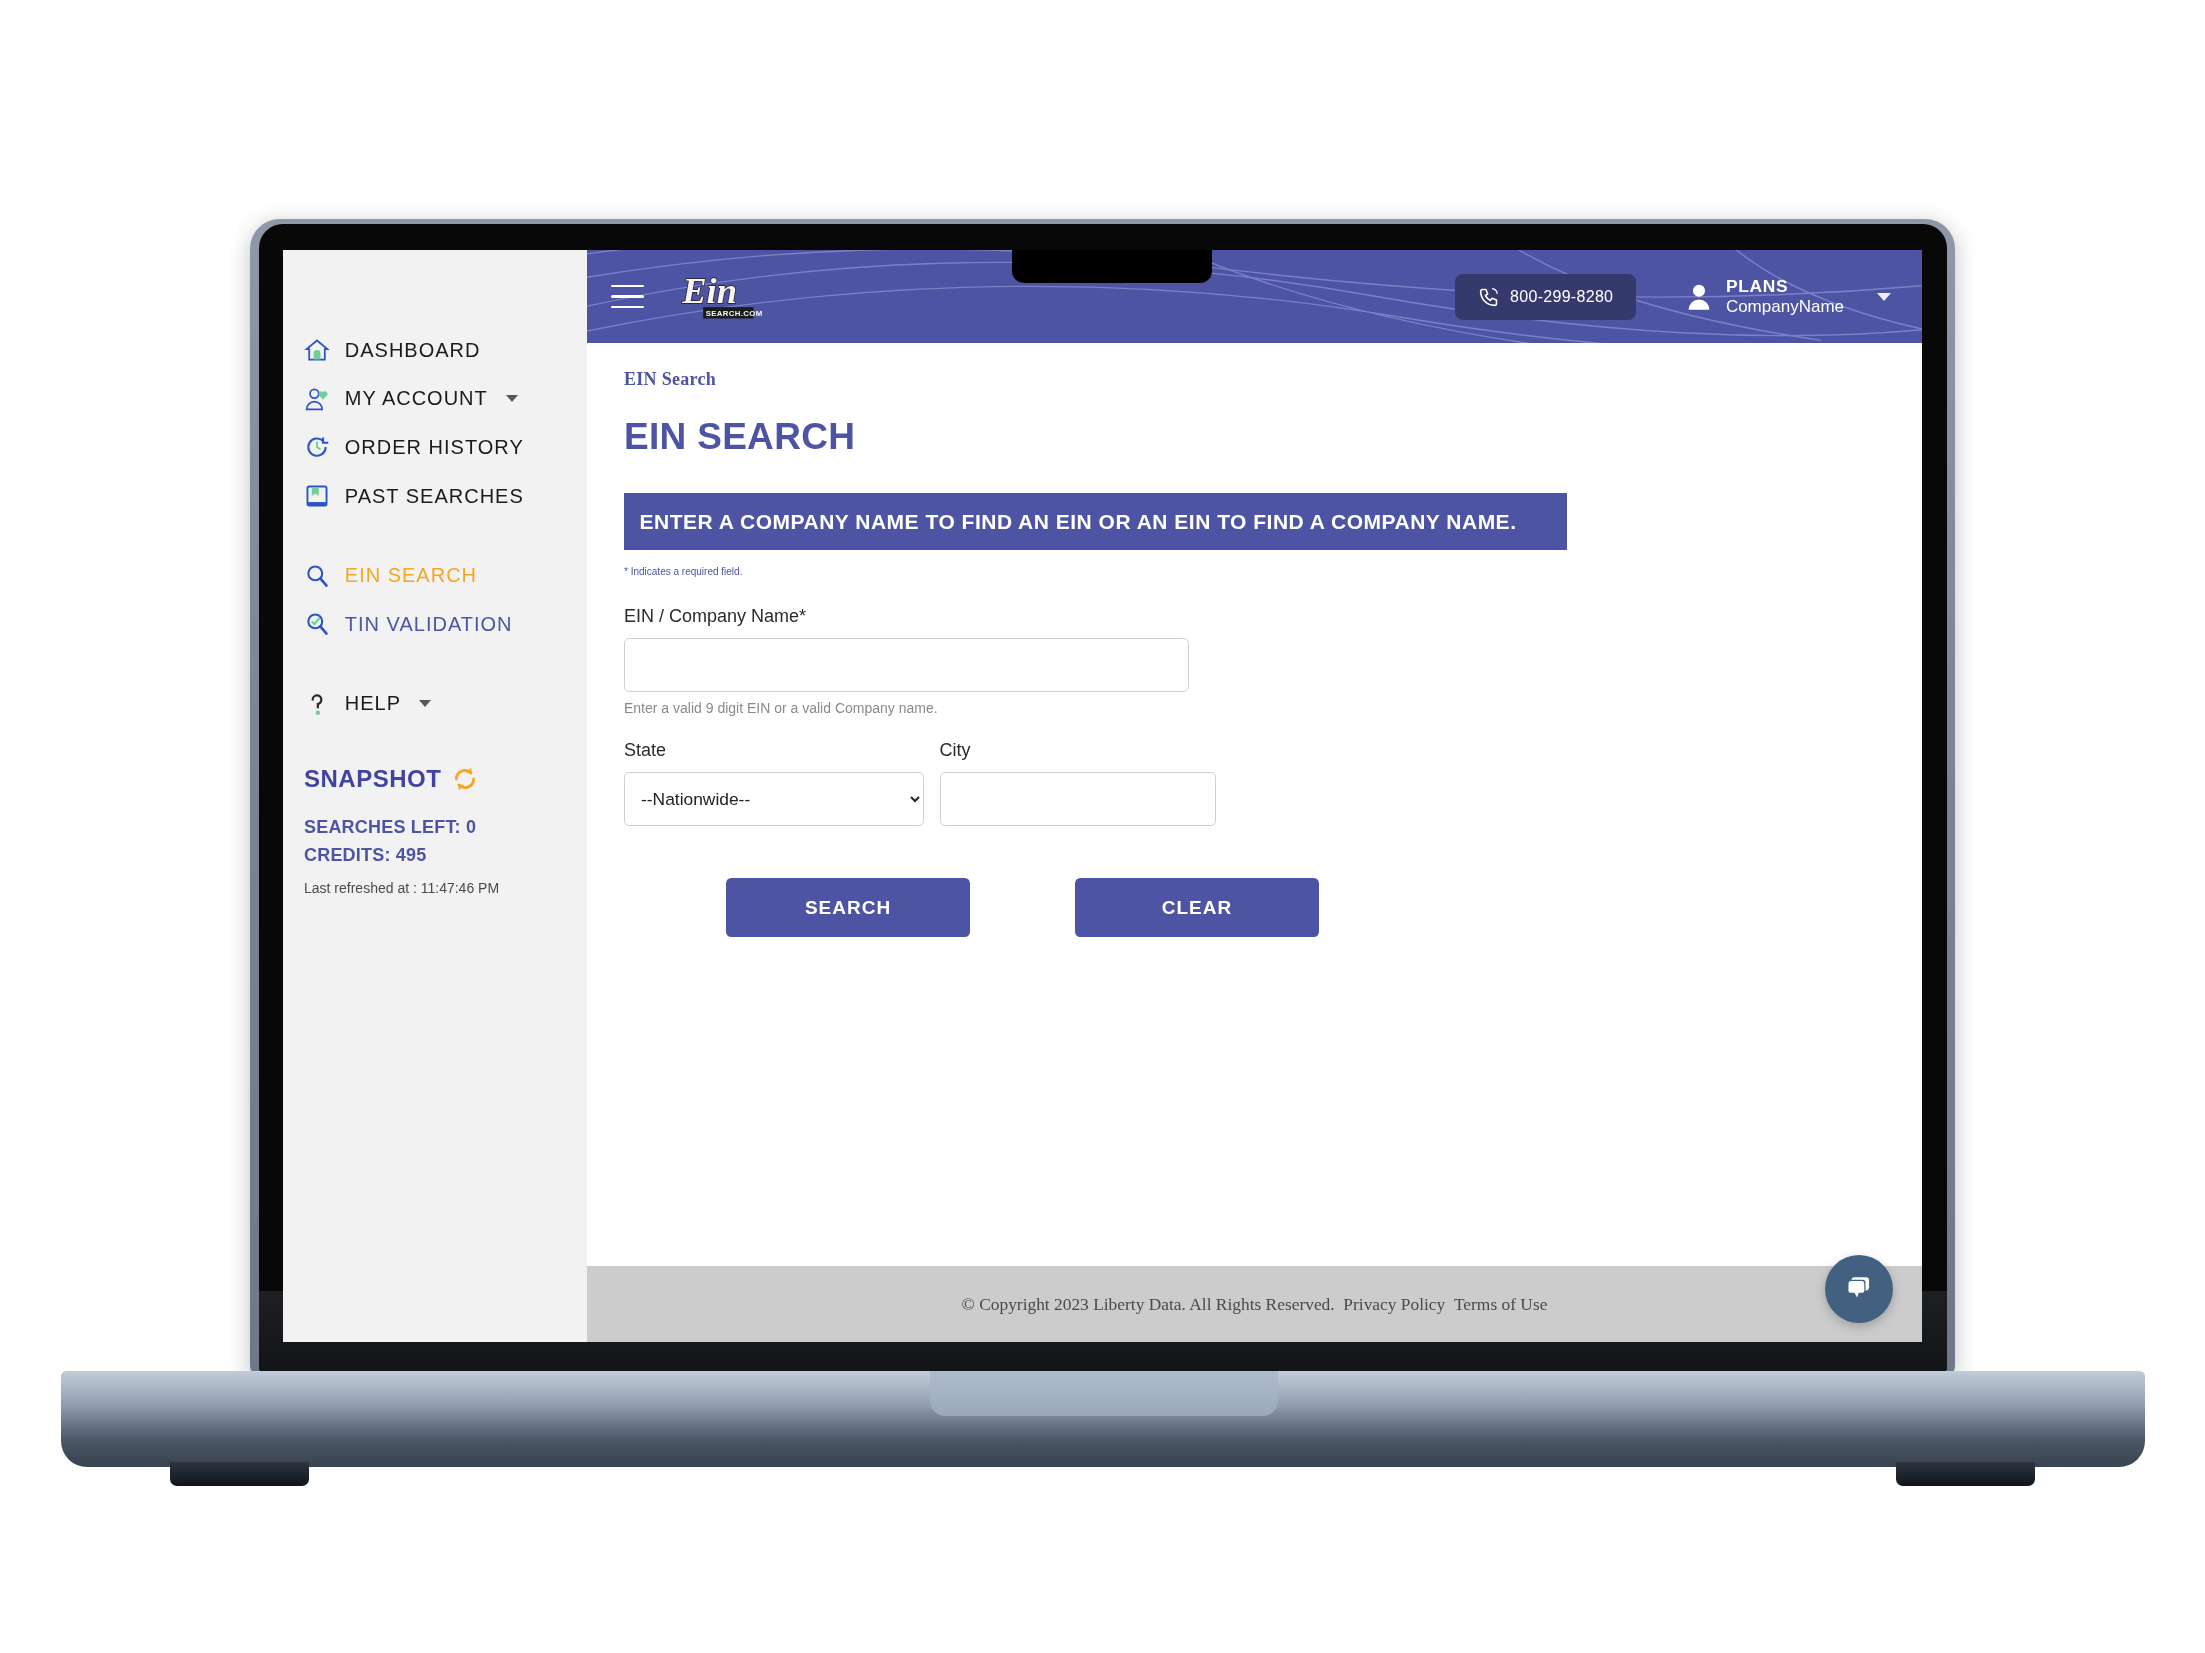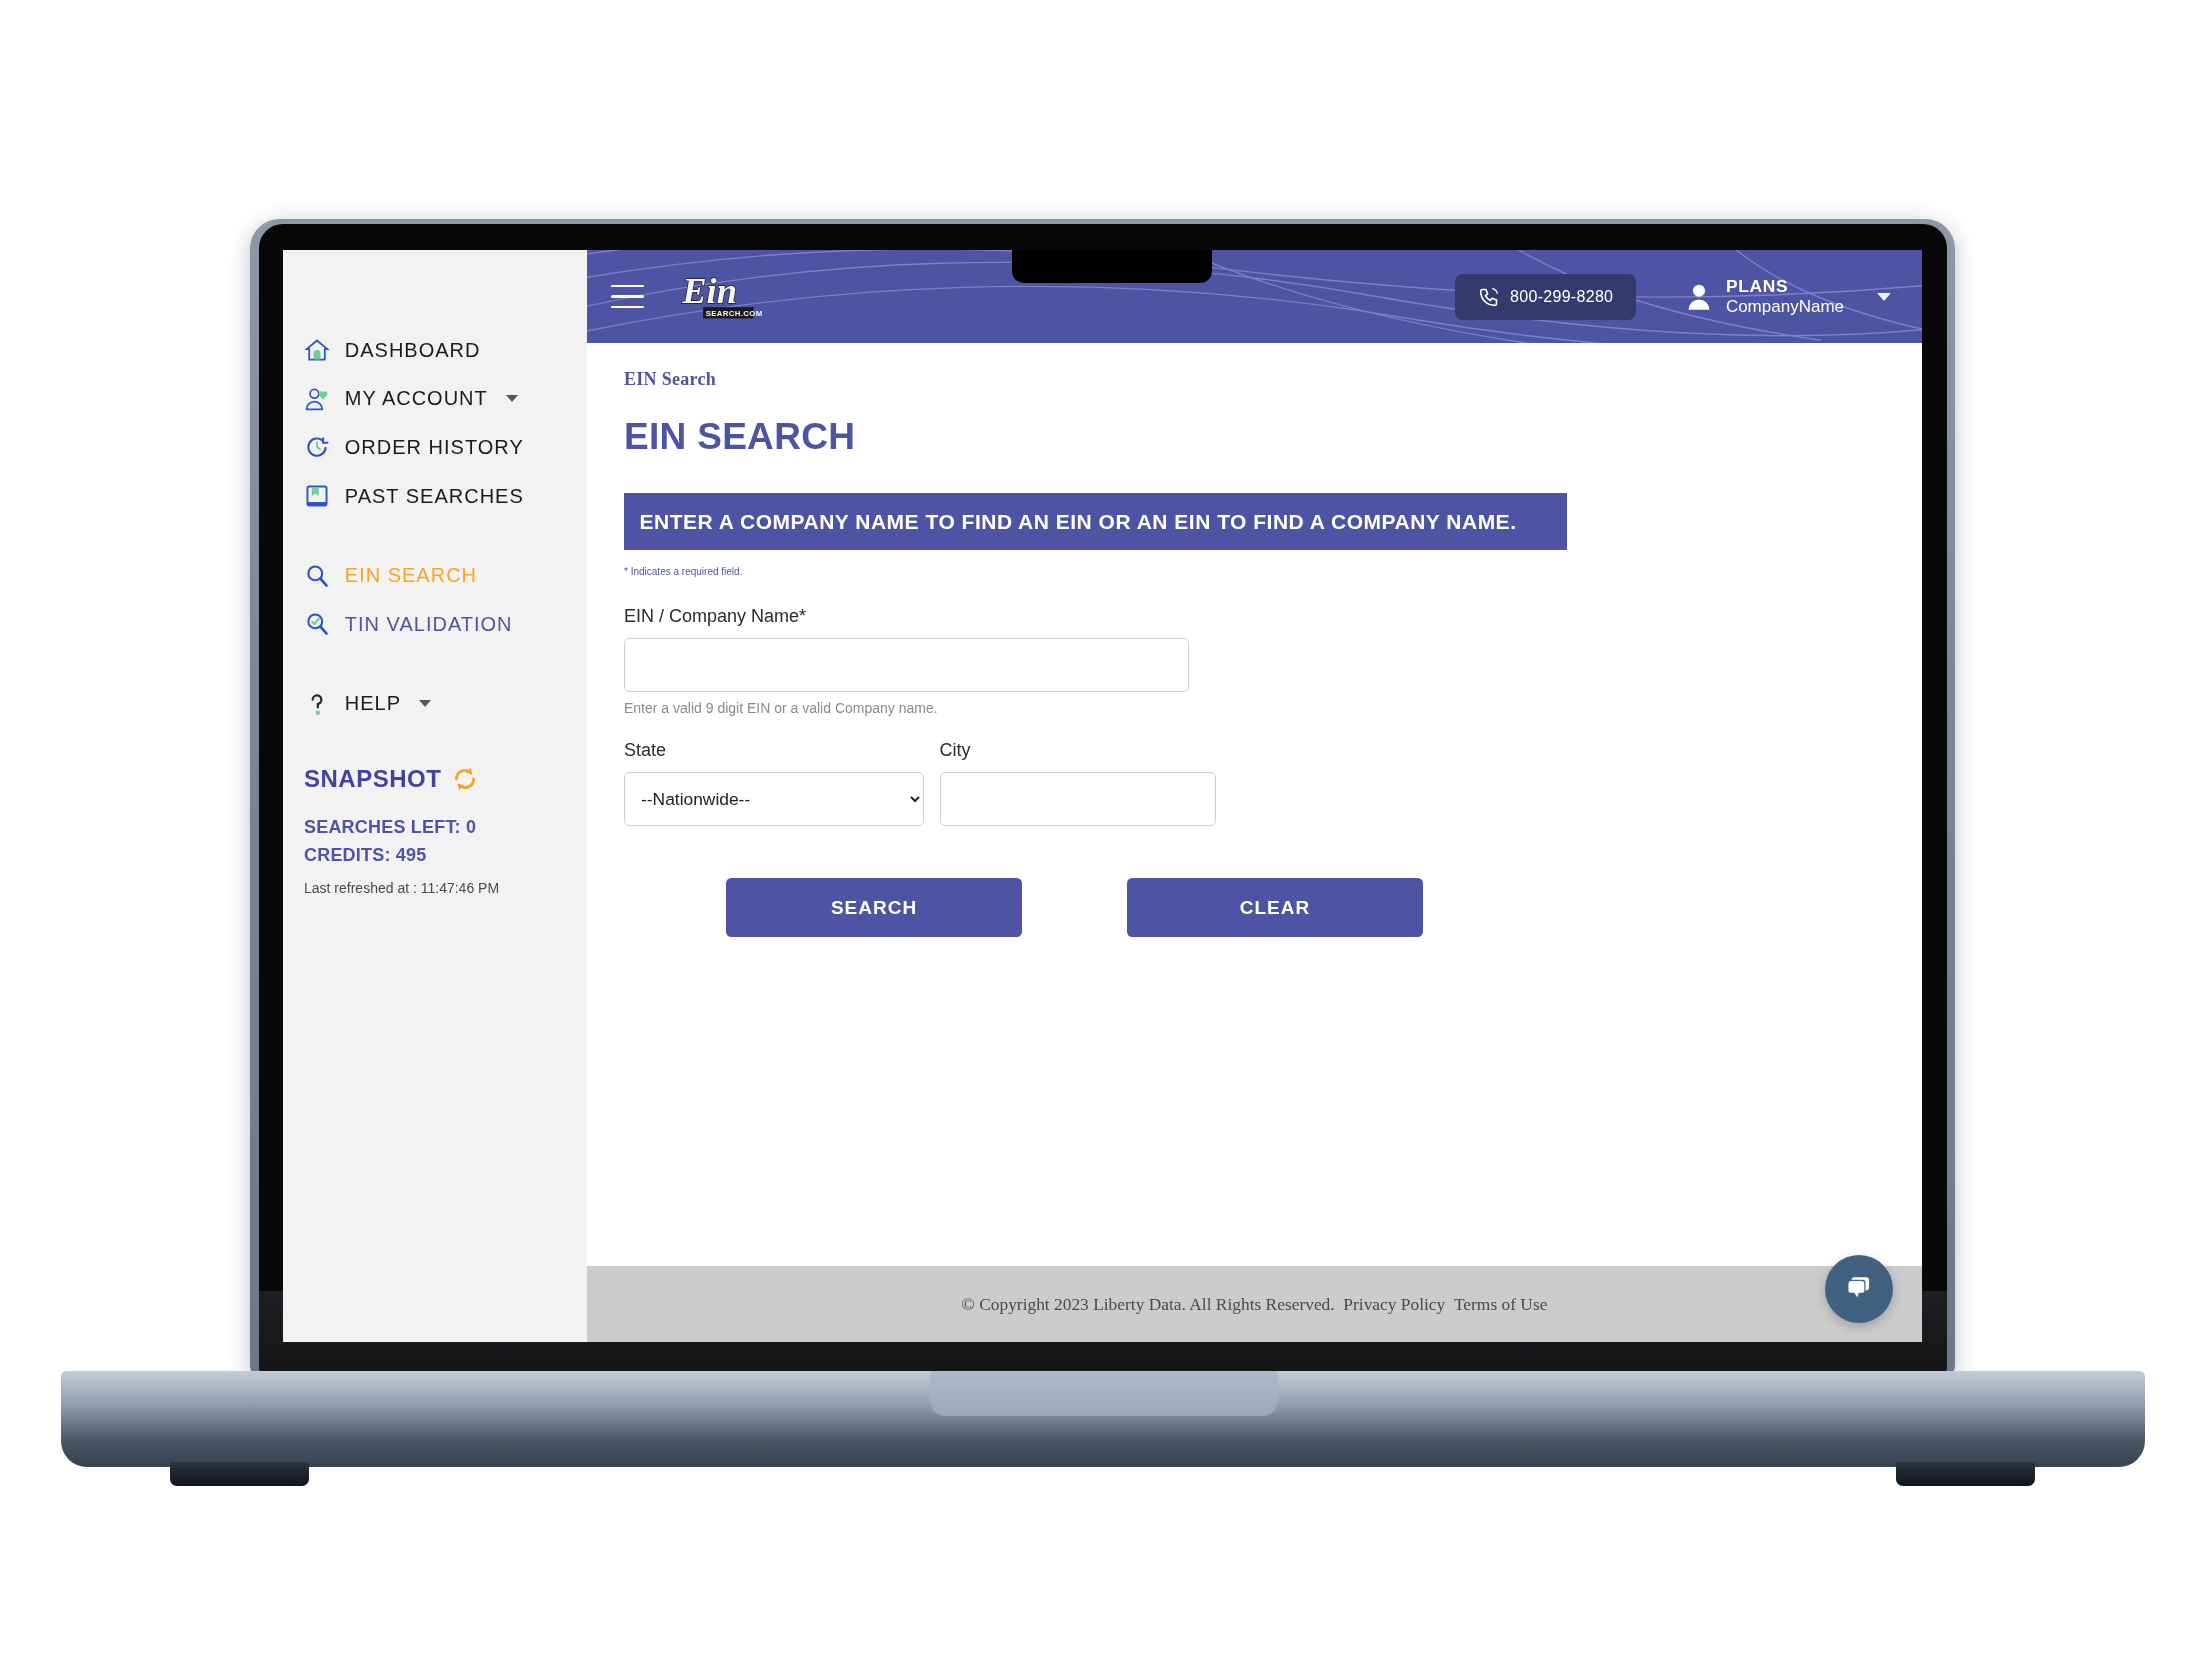--- a/index.html
+++ b/index.html
@@ -169,21 +169,21 @@
     font-family:"Liberation Sans", sans-serif;font-size:17.4px;padding:0 12px;color:#222;
   }
   .inp-sm{
     margin-top:11.3px;width:276px;height:54px;box-sizing:border-box;
     border:0.9px solid #cfcfcf;border-radius:5.2px;background:#fff;
     font-family:"Liberation Sans", sans-serif;font-size:17.4px;padding:0 12px;color:#222;
   }
 
   .btn-row{display:flex;gap:105px;margin:52px 0 0 102px;}
   .btn{
-    width:296px;height:59px;border:none;border-radius:5.2px;
+    width:244px;height:59px;border:none;border-radius:5.2px;
     background:#4e54a4;color:#fff;cursor:pointer;
     font-family:"Liberation Sans", sans-serif;
     font-size:19px;font-weight:bold;letter-spacing:1px;
   }
 
   .footer{
     height:76px;flex:0 0 76px;background:#cccccc;
     display:flex;align-items:center;justify-content:center;gap:8.7px;
   }
   .foot-txt{font-size:17.4px;color:#4a4a4a;font-family:"Liberation Serif", serif;}

